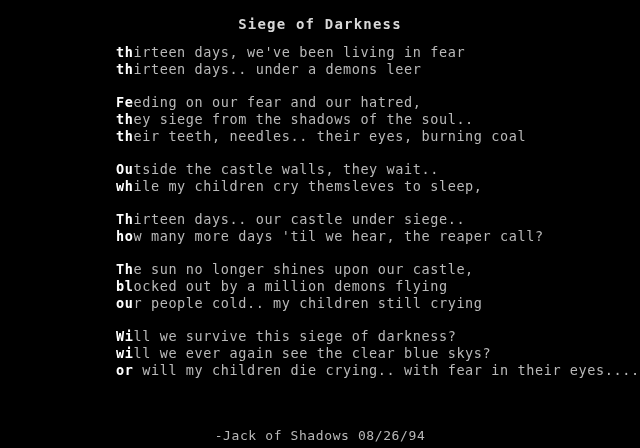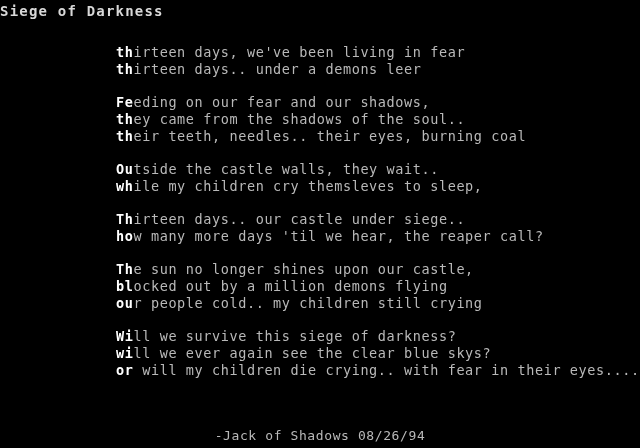--- a/index.html
+++ b/index.html
@@ -14,24 +14,24 @@
     font-family: "DejaVu Sans Mono", "Liberation Mono", monospace;
   }
   #page {
     position: relative;
     width: 640px;
     height: 448px;
     background: #000000;
   }
   .title {
     position: absolute;
-    top: 3px;
+    top: 16px;
     left: 0;
     width: 640px;
-    text-align: left;
+    text-align: center;
     color: #d8d8d8;
     font-size: 14px;
     font-weight: bold;
     letter-spacing: 1.2px;
   }
   .poem {
     position: absolute;
     top: 44px;
     left: 116px;
     width: 520px;
@@ -66,22 +66,22 @@
 <body>
 
 <div id="page">
   <div class="title">Siege of Darkness</div>
   <div class="poem">
       <div class="stanza">
         <div class="line"><span class="lead">th</span><span class="rest">irteen days, we've been living in fear</span></div>
         <div class="line"><span class="lead">th</span><span class="rest">irteen days.. under a demons leer</span></div>
       </div>
       <div class="stanza">
-        <div class="line"><span class="lead">Fe</span><span class="rest">eding on our fear and our shadows,</span></div>
-        <div class="line"><span class="lead">th</span><span class="rest">ey came from the shadows of the soul..</span></div>
+        <div class="line"><span class="lead">Fe</span><span class="rest">eding on our fear and our hatred,</span></div>
+        <div class="line"><span class="lead">th</span><span class="rest">ey siege from the shadows of the soul..</span></div>
         <div class="line"><span class="lead">th</span><span class="rest">eir teeth, needles.. their eyes, burning coal</span></div>
       </div>
       <div class="stanza">
         <div class="line"><span class="lead">Ou</span><span class="rest">tside the castle walls, they wait..</span></div>
         <div class="line"><span class="lead">wh</span><span class="rest">ile my children cry themsleves to sleep,</span></div>
       </div>
       <div class="stanza">
         <div class="line"><span class="lead">Th</span><span class="rest">irteen days.. our castle under siege..</span></div>
         <div class="line"><span class="lead">ho</span><span class="rest">w many more days 'til we hear, the reaper call?</span></div>
       </div>

